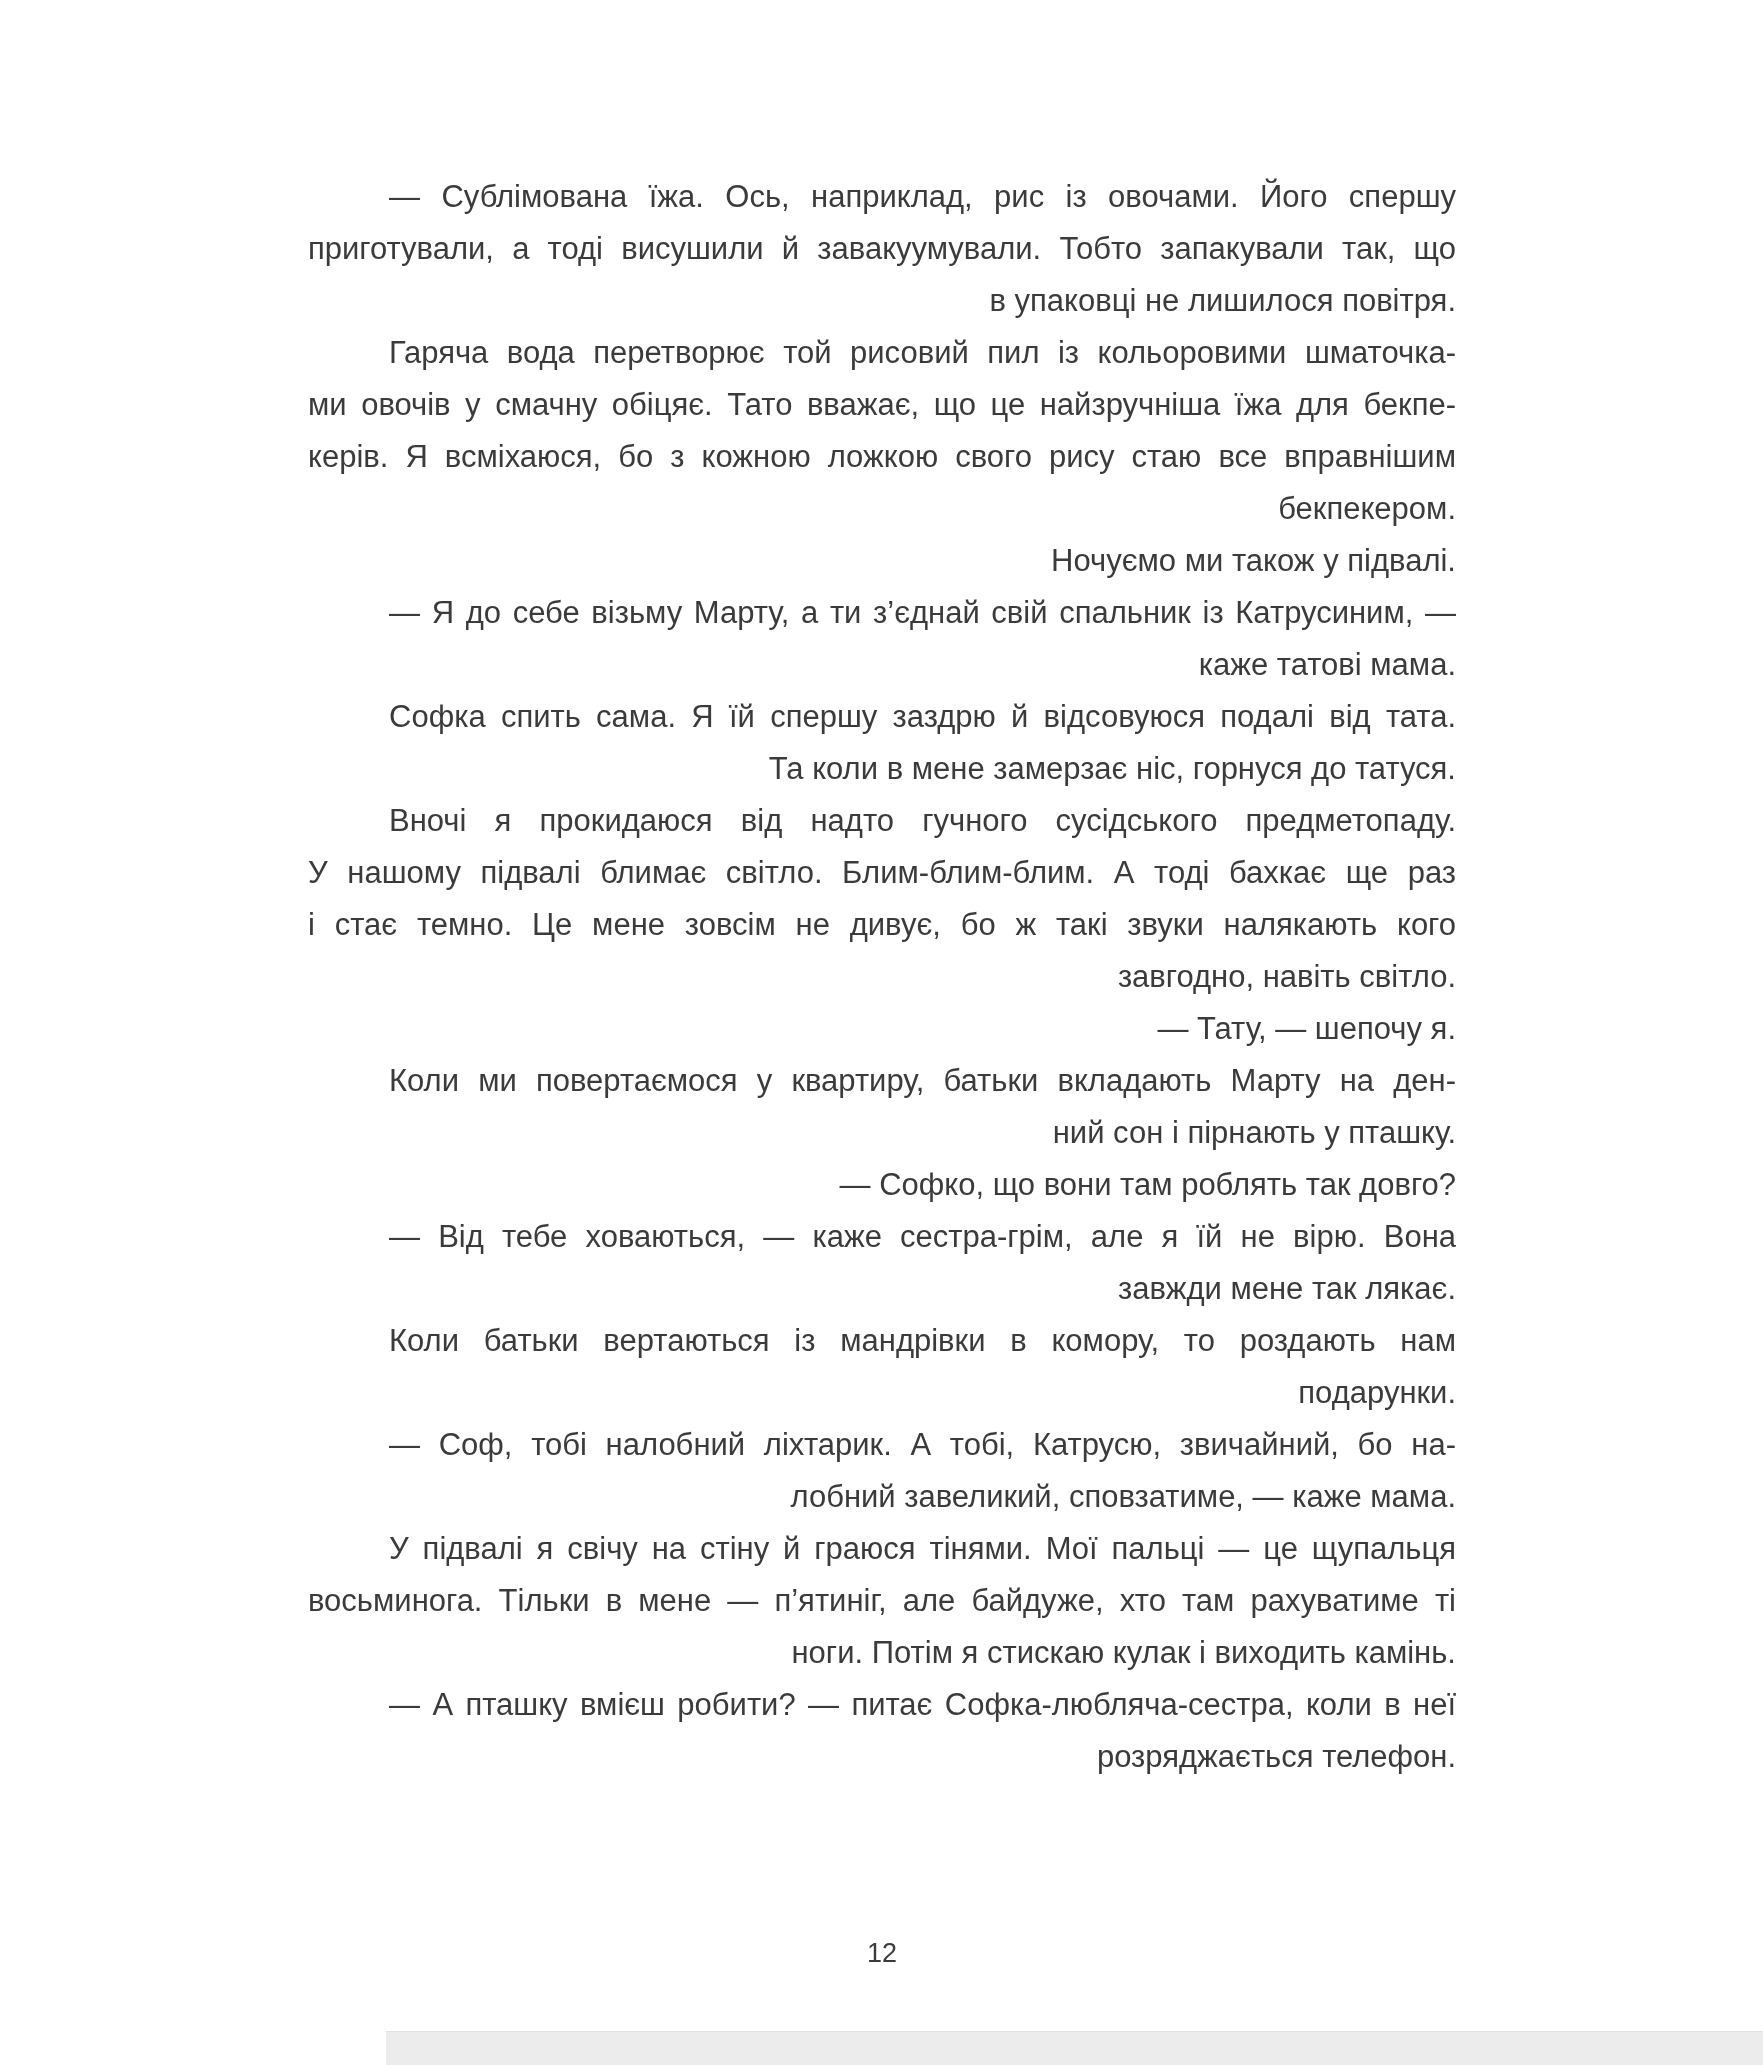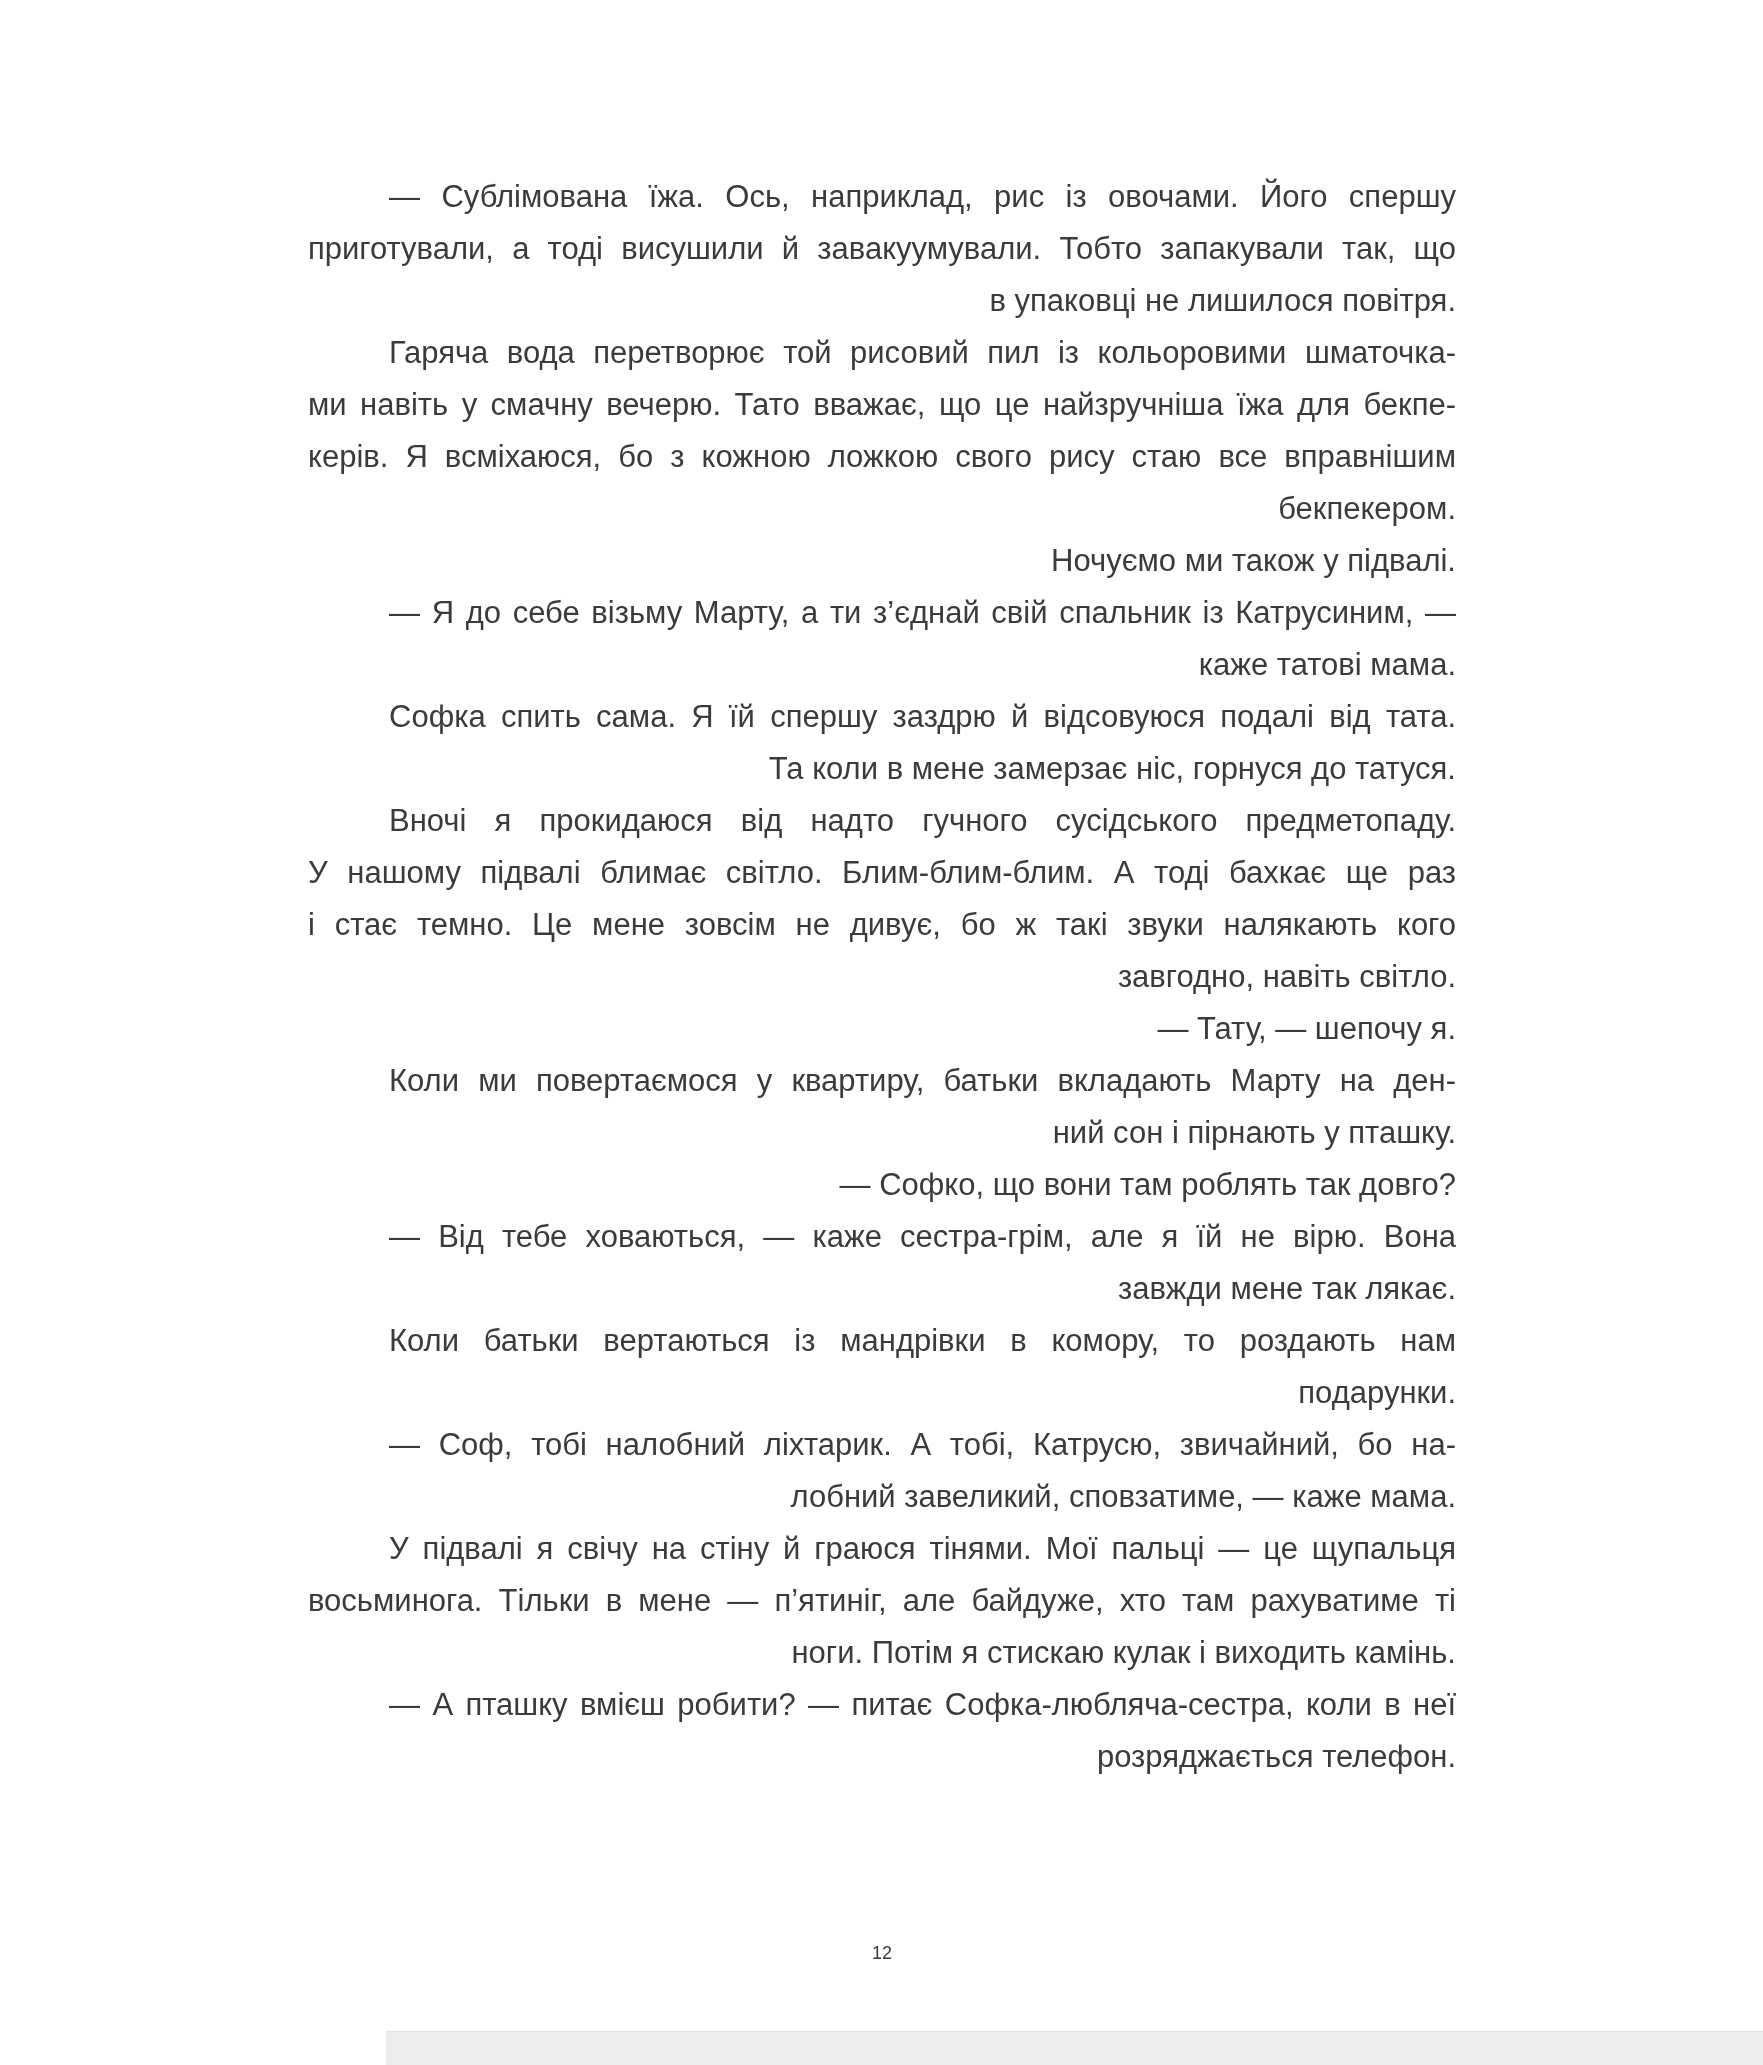--- a/index.html
+++ b/index.html
@@ -39,21 +39,21 @@
     padding-left: 81px;
   }
   .page-number {
     position: absolute;
     left: 308px;
     top: 1928px;
     width: 1148px;
     height: 50px;
     line-height: 50px;
     text-align: center;
-    font-size: 18px;
+    font-size: 27px;
     color: #3b3b3b;
   }
   .bottom-bar {
     position: absolute;
     left: 386px;
     right: 0;
     top: 2031px;
     height: 34px;
     background: #ececec;
     border-top: 0.9px solid #e2e2e2;
@@ -63,21 +63,21 @@
 <body>
 
 <div class="page">
 
   <div class="text-block">
 
   <div class="ln j i">— Сублімована їжа. Ось, наприклад, рис із овочами. Його спершу</div>
       <div class="ln j">приготували, а тоді висушили й завакуумували. Тобто запакували так, що</div>
       <div class="ln last">в упаковці не лишилося повітря.</div>
       <div class="ln j i">Гаряча вода перетворює той рисовий пил із кольоровими шматочка-</div>
-      <div class="ln j">ми навіть у смачну вечерю. Тато вважає, що це найзручніша їжа для бекпе-</div>
+      <div class="ln j">ми овочів у смачну обіцяє. Тато вважає, що це найзручніша їжа для бекпе-</div>
       <div class="ln j">керів. Я всміхаюся, бо з кожною ложкою свого рису стаю все вправнішим</div>
       <div class="ln last">бекпекером.</div>
       <div class="ln last i">Ночуємо ми також у підвалі.</div>
       <div class="ln j i">— Я до себе візьму Марту, а ти з’єднай свій спальник із Катрусиним, —</div>
       <div class="ln last">каже татові мама.</div>
       <div class="ln j i">Софка спить сама. Я їй спершу заздрю й відсовуюся подалі від тата.</div>
       <div class="ln last">Та коли в мене замерзає ніс, горнуся до татуся.</div>
       <div class="ln j i">Вночі я прокидаюся від надто гучного сусідського предметопаду.</div>
       <div class="ln j">У нашому підвалі блимає світло. Блим-блим-блим. А тоді бахкає ще раз</div>
       <div class="ln j">і стає темно. Це мене зовсім не дивує, бо ж такі звуки налякають кого</div>

